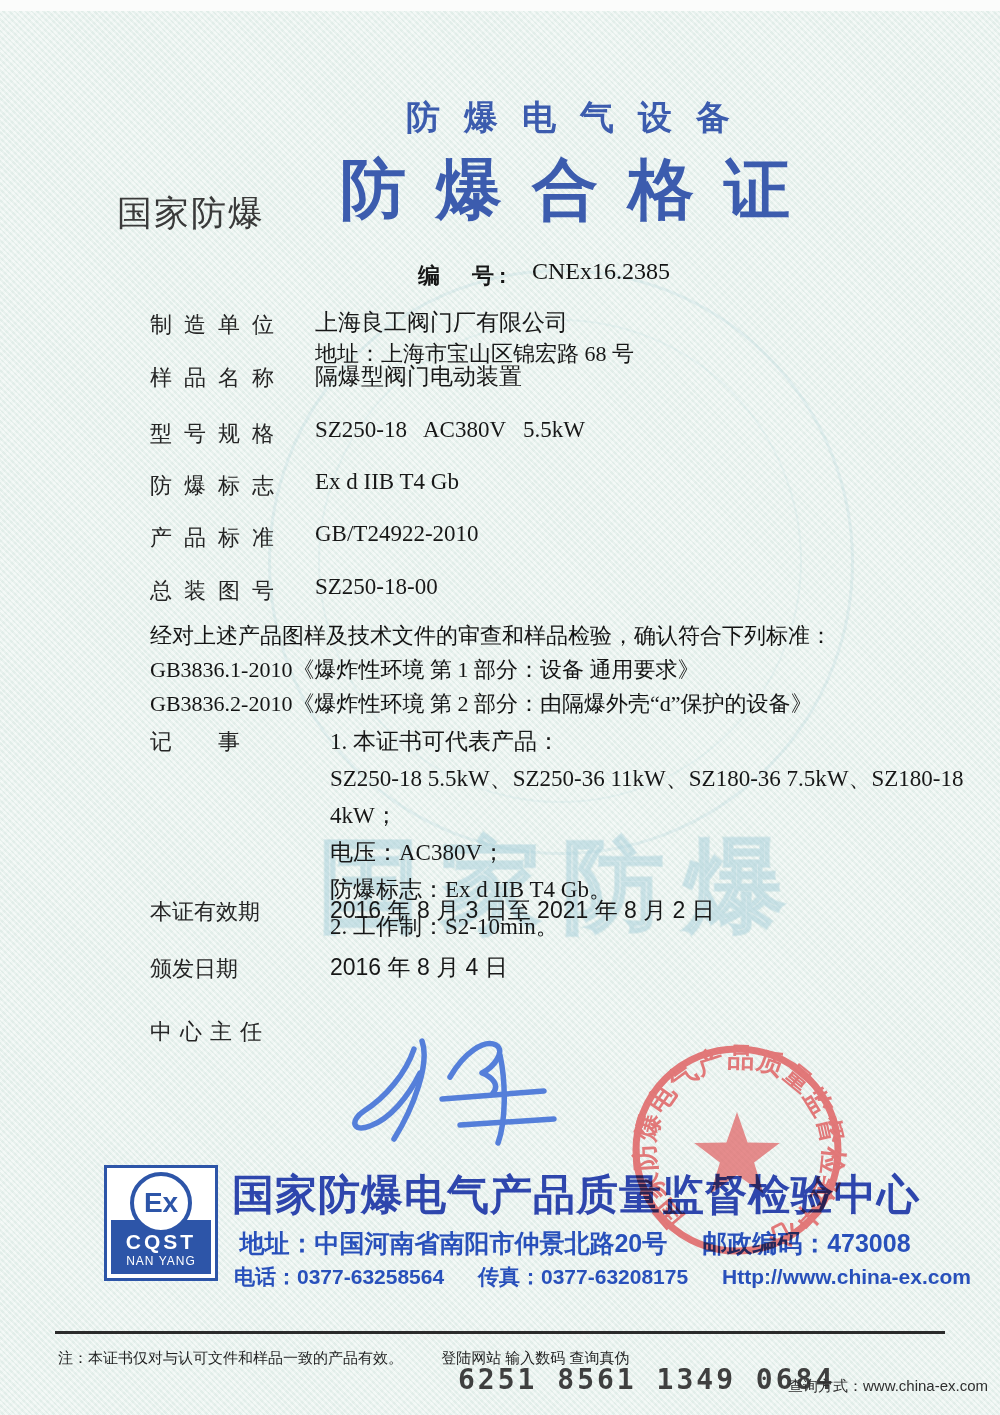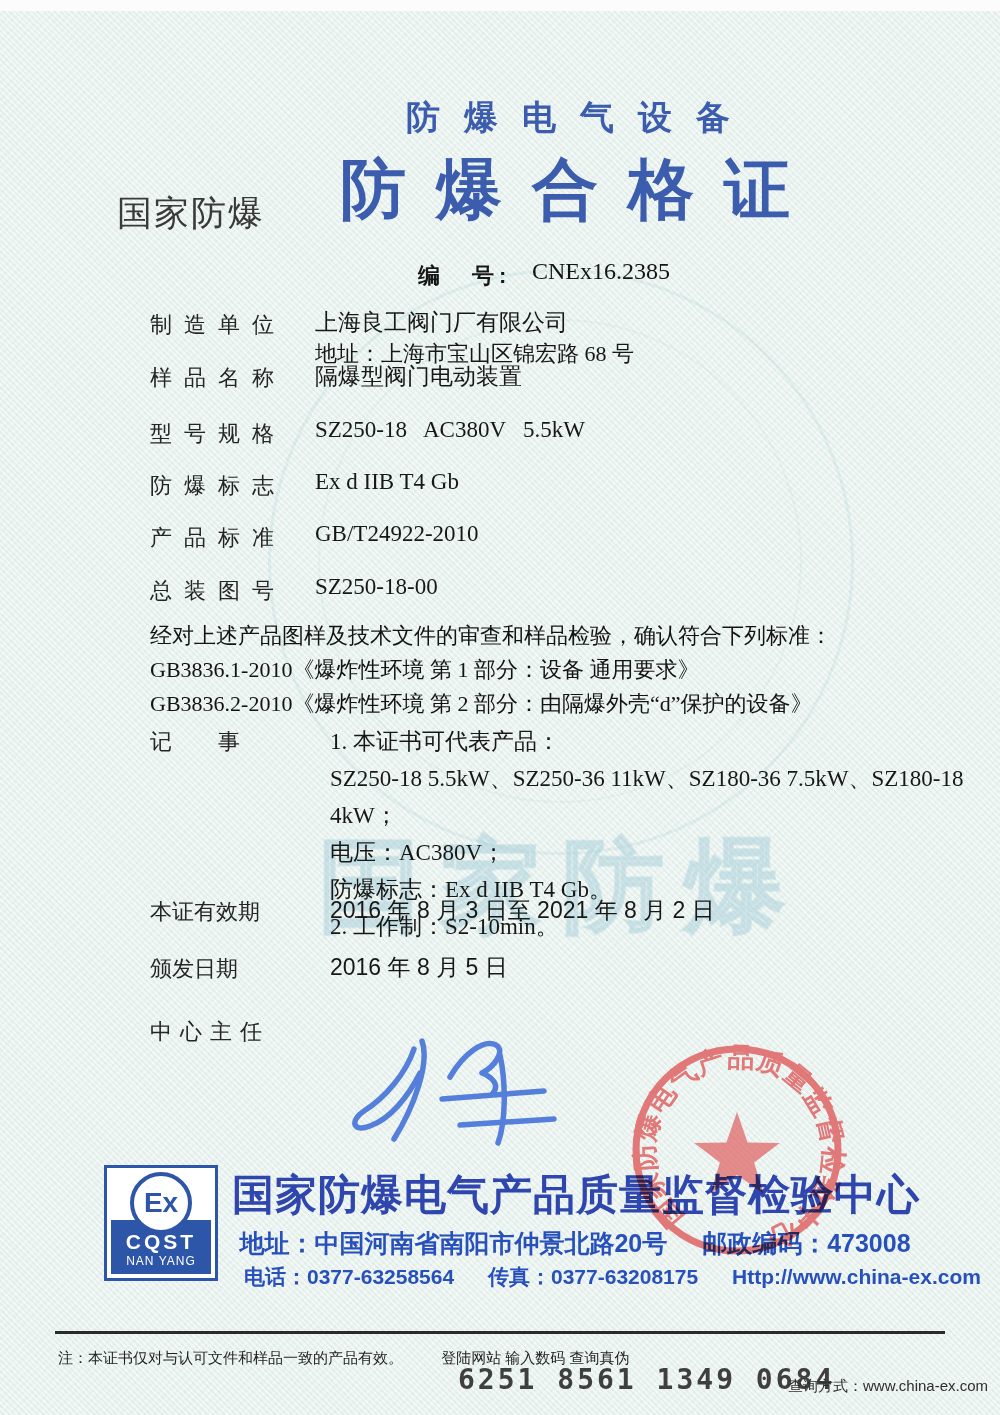--- a/index.html
+++ b/index.html
@@ -73,21 +73,21 @@
     text-align:center;color:#fff;}
   .ex-cqst{margin-top:11px;font-size:21px;letter-spacing:3px;line-height:22px;font-weight:bold;}
   .ex-ny{font-size:12px;letter-spacing:1px;line-height:16px;}
   .ex-circle{position:absolute;top:4px;left:50%;transform:translateX(-50%);width:54px;height:54px;
     border-radius:50%;border:4px solid #2d55a8;background:#fff;display:flex;align-items:center;
     justify-content:center;font-size:28px;font-weight:bold;color:#2d55a8;z-index:2;}
   .org-name{position:absolute;left:232px;top:1156px;width:690px;font-size:42px;font-weight:bold;
     color:#2e46ad;white-space:nowrap;letter-spacing:1px;}
   .org-line1{position:absolute;left:230px;top:1216px;width:690px;text-align:center;font-size:25px;
     font-weight:bold;color:#2850bb;white-space:nowrap;}
-  .org-line2{position:absolute;left:244px;top:1252px;width:700px;text-align:center;font-size:21px;
+  .org-line2{position:absolute;left:234px;top:1252px;width:700px;text-align:center;font-size:21px;
     font-weight:bold;color:#2850bb;white-space:nowrap;}
   .gap{display:inline-block;margin-left:28px;}
 
   
   .footer-rule{position:absolute;left:55px;top:1320px;width:890px;height:3px;background:#2b2b2b;}
   .footnote{position:absolute;left:58px;top:1338px;font-size:15px;color:#1f1f1f;white-space:nowrap;}
   .footnote .hint{display:inline-block;margin-left:34px;}
   .verify-code{position:absolute;left:458px;top:1352px;font-size:28px;font-weight:bold;
     letter-spacing:3px;color:#3f3f3f;font-family:"DejaVu Sans Mono",monospace;white-space:nowrap;}
   .query{position:absolute;left:788px;top:1366px;font-size:15px;color:#2e2e2e;white-space:nowrap;}
@@ -141,21 +141,21 @@
       <div>4kW；</div>
       <div>电压：AC380V；</div>
       <div>防爆标志：Ex d IIB T4 Gb。</div>
       <div>2. 工作制：S2-10min。</div>
     </div>
 
     <span class="lbl" style="top:886px">本证有效期</span>
     <span class="val" style="top:884px;left:330px;font-family:'Liberation Sans',sans-serif;font-weight:500">2016 年 8 月 3 日至 2021 年 8 月 2 日</span>
 
     <span class="lbl" style="top:943px">颁发日期</span>
-    <span class="val" style="top:941px;left:330px;font-family:'Liberation Sans',sans-serif;font-weight:500">2016 年 8 月 5 日</span>
+    <span class="val" style="top:941px;left:330px;font-family:'Liberation Sans',sans-serif;font-weight:500">2016 年 8 月 4 日</span>
 
     <span class="lbl ls8" style="top:1006px">中心主任</span>
 
     <svg class="signature" viewBox="0 0 260 120">
       <g fill="none" stroke="#4c79d9" stroke-width="5.5" stroke-linecap="round" stroke-linejoin="round" opacity="0.95">
         <path d="M84,16 C76,40 56,64 34,78 C20,87 22,100 40,93 C60,86 78,64 90,40"></path>
         <path d="M92,8 C100,30 84,74 64,106"></path>
         <path d="M120,44 C134,20 154,6 166,12 C176,18 164,34 152,40 C162,44 170,52 163,60"></path>
         <path d="M112,66 L214,58"></path>
         <path d="M170,22 C176,50 176,88 168,110"></path>

